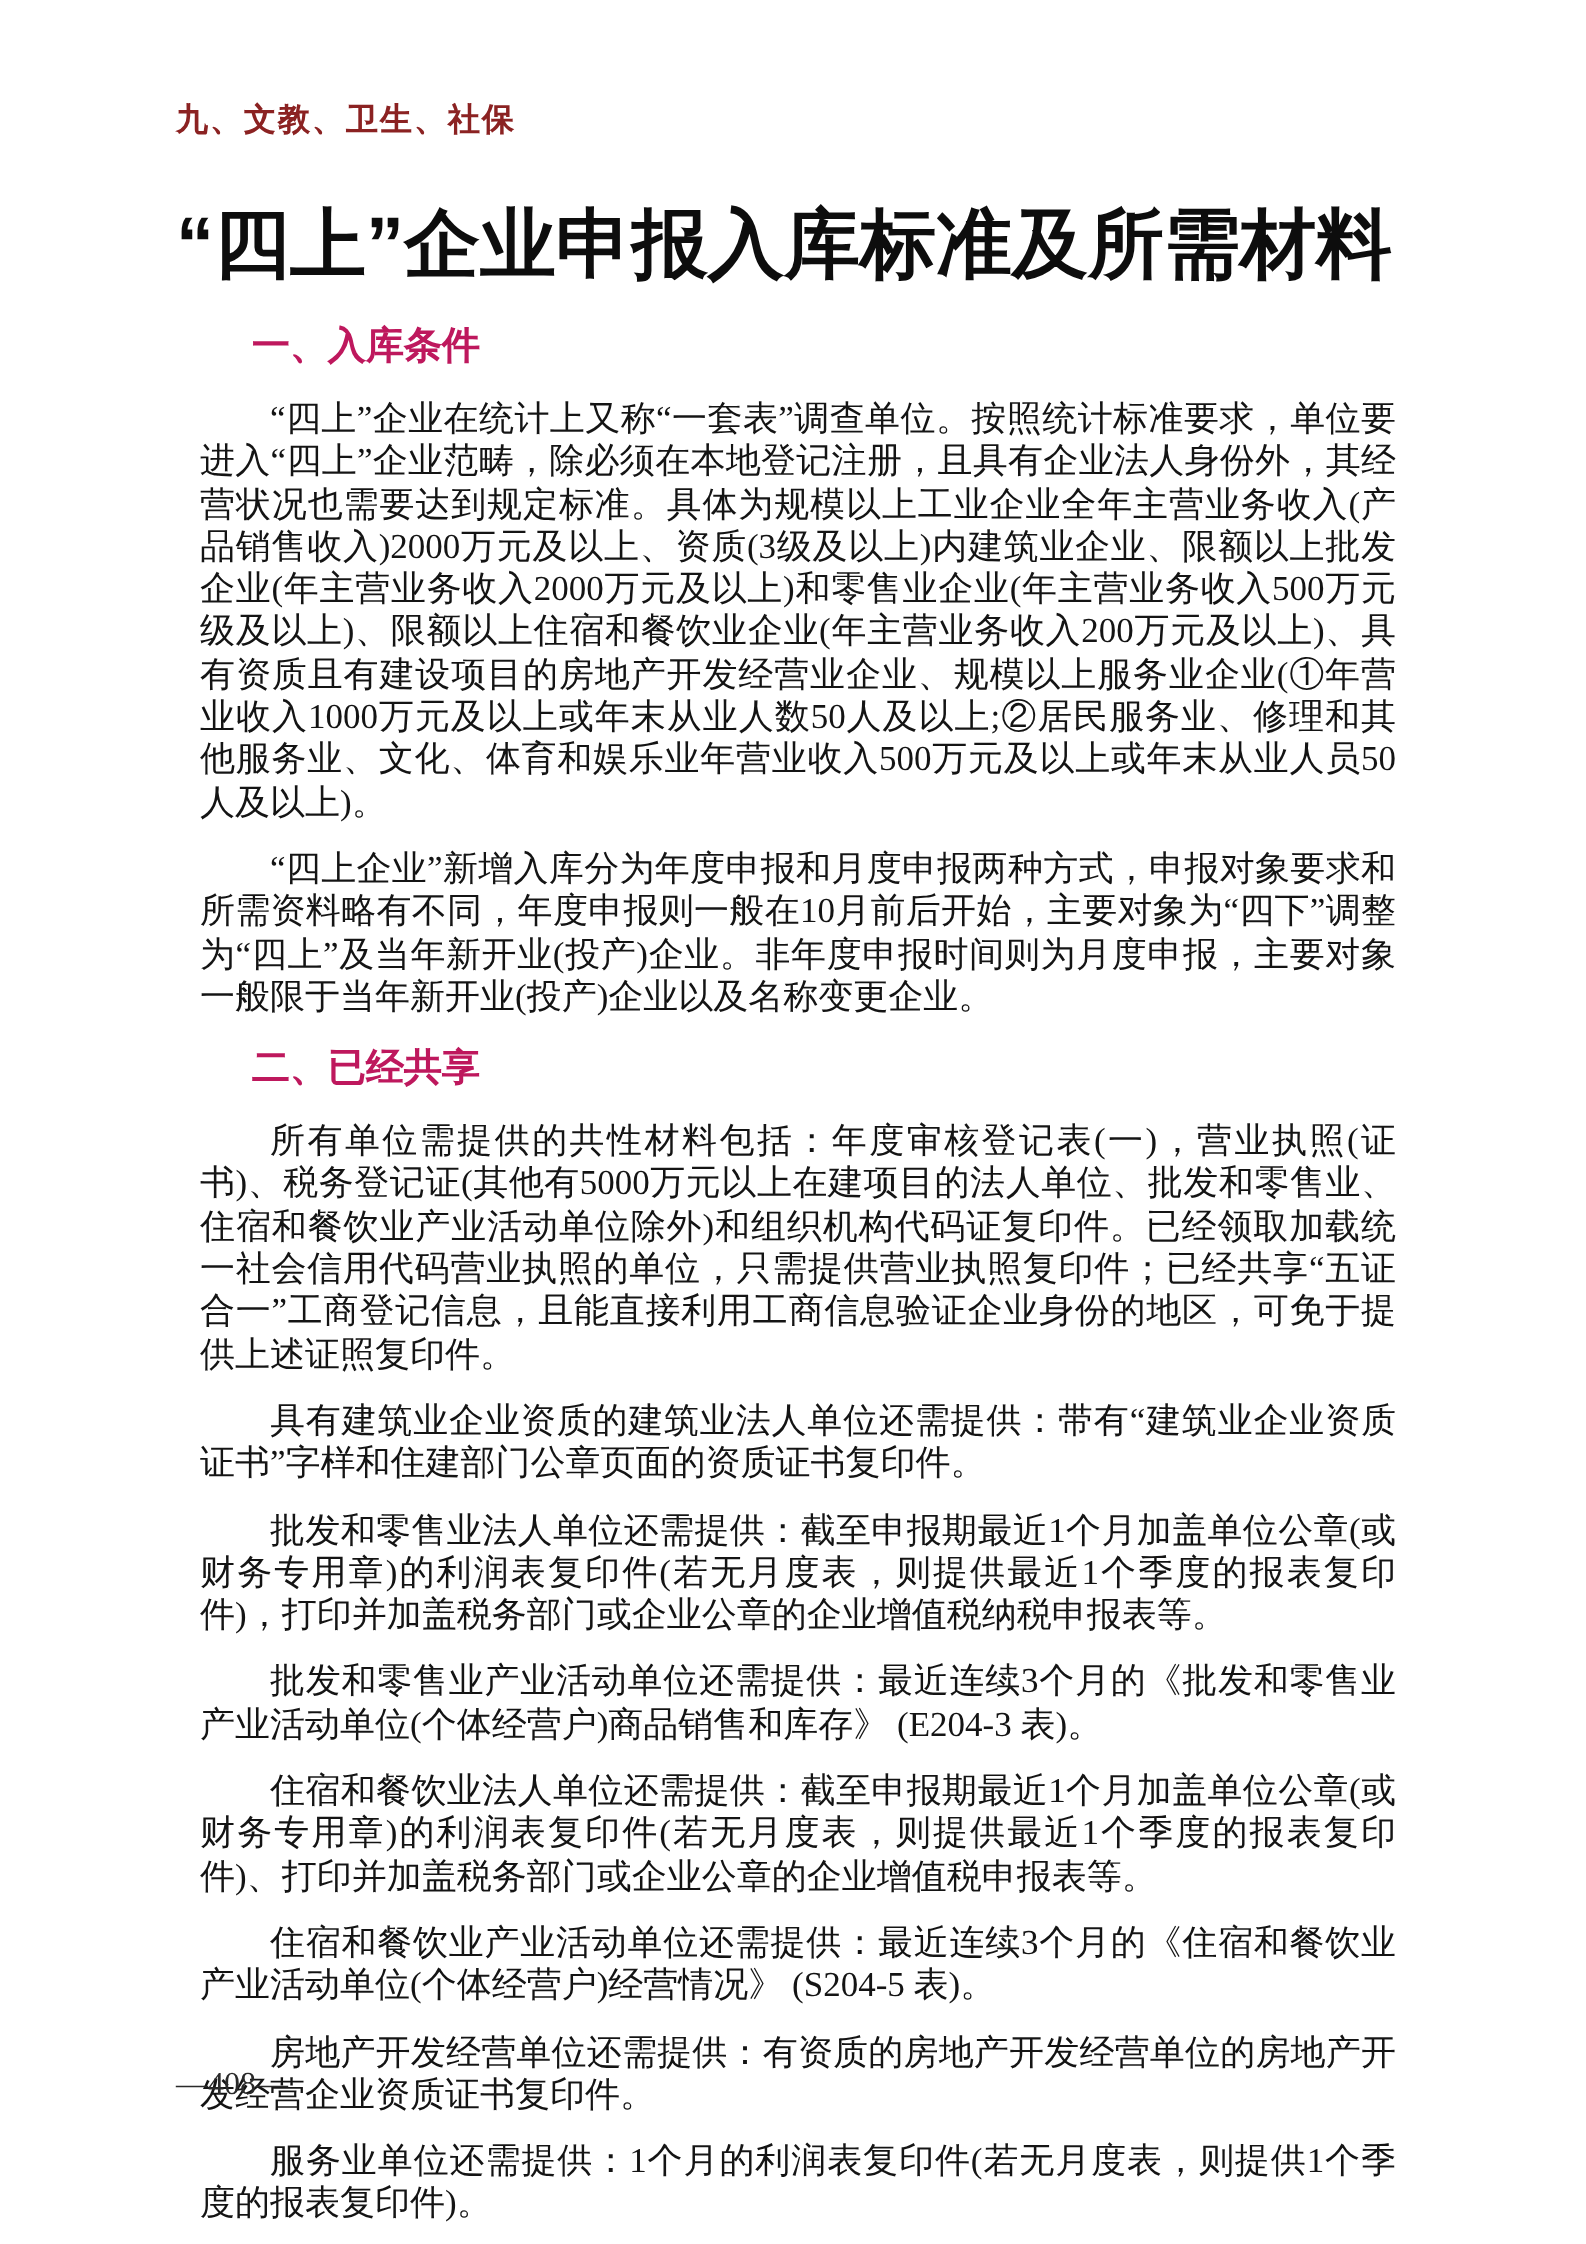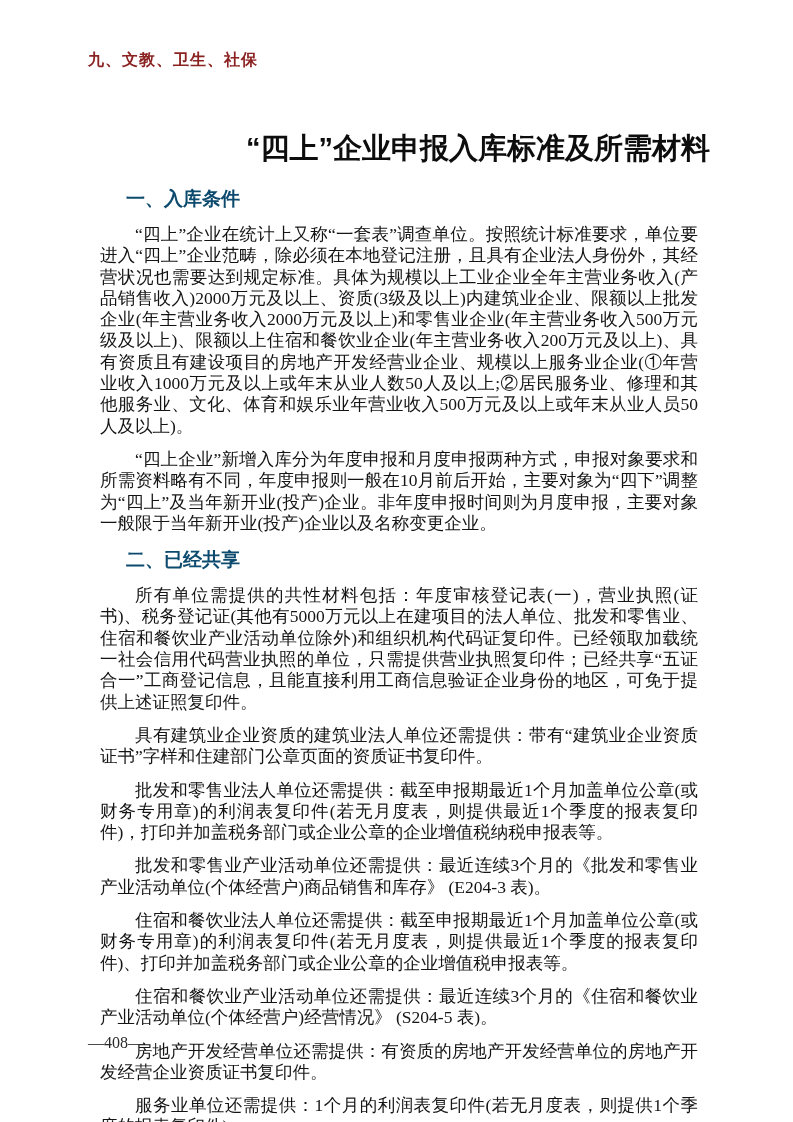--- a/index.html
+++ b/index.html
@@ -19,39 +19,39 @@
   }
   .content {
     padding: 50px 83px 0 88px;
   }
   .running-header {
     font-family: "Liberation Sans", "DejaVu Sans", sans-serif;
     font-weight: bold;
     font-size: 16px;
     letter-spacing: 1px;
     color: #8b2222;
-    margin: 0 0 57px 0;
+    margin: 0 0 32px 0;
   }
   .doc-title {
     font-family: "Liberation Sans", "DejaVu Sans", sans-serif;
     font-weight: bold;
-    font-size: 29px;
-    text-align: right;
+    font-size: 38px;
+    text-align: left;
     margin: 0 0 17px 0;
     line-height: 40px;
     color: #0d0d0d;
   }
   .section-heading {
     font-family: "Liberation Sans", "DejaVu Sans", sans-serif;
     font-weight: bold;
     font-size: 19px;
     line-height: 27px;
     text-indent: 2em;
     margin: 0;
-    color: #0c4a6e;
+    color: #be185d;
   }
   .body-para {
     font-family: "Liberation Serif", "DejaVu Serif", serif;
     font-size: 17.5px;
     line-height: 21.3px;
     text-align: justify;
     text-indent: 2em;
     margin: 12px;
     color: #141414;
   }

